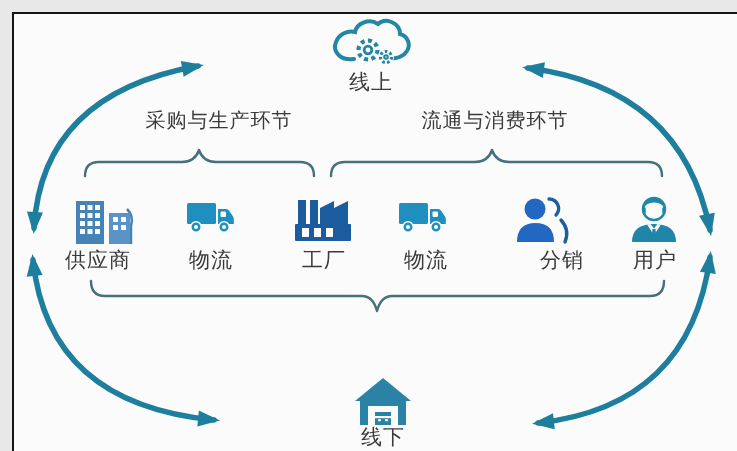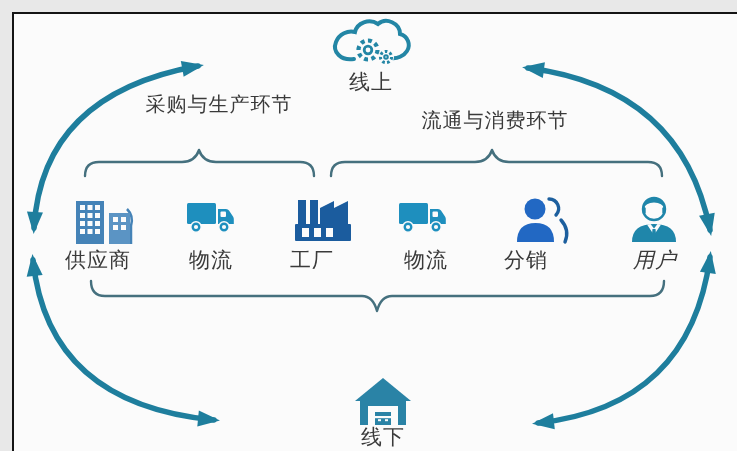--- a/index.html
+++ b/index.html
@@ -134,25 +134,25 @@
       <rect x="13" y="31" width="30" height="19" fill="#fbfbfb"></rect>
       <rect x="20" y="37" width="16" height="13" fill="#2a83a6"></rect>
       <rect x="20" y="41" width="16" height="2.2" fill="#fbfbfb"></rect>
       <rect x="23" y="44.2" width="3" height="2" fill="#fbfbfb"></rect>
       <rect x="30" y="44.2" width="3" height="2" fill="#fbfbfb"></rect>
     </g>
   </svg>
 
   <div class="lbl" style="left:357px;top:57px;">线上</div>
 
-  <div class="lbl section" style="left:205px;top:80px;">采购与生产环节</div>
+  <div class="lbl section" style="left:205px;top:96px;">采购与生产环节</div>
   <div class="lbl section" style="left:481px;top:96px;">流通与消费环节</div>
 
   <div class="lbl" style="left:84px;top:235px;">供应商</div>
   <div class="lbl" style="left:197px;top:235px;">物流</div>
-  <div class="lbl" style="left:298px;top:235px;">工厂</div>
+  <div class="lbl" style="left:310px;top:235px;">工厂</div>
   <div class="lbl" style="left:412px;top:235px;">物流</div>
-  <div class="lbl" style="left:512px;top:235px;">分销</div>
-  <div class="lbl" style="left:641px;top:235px;font-style:italic;">用户</div>
+  <div class="lbl" style="left:548px;top:235px;">分销</div>
+  <div class="lbl" style="left:641px;top:235px;">用户</div>
 
 
   <div class="lbl" style="left:369px;top:412px;text-align:right;">线下</div>
 </div>
 
 </body></html>

